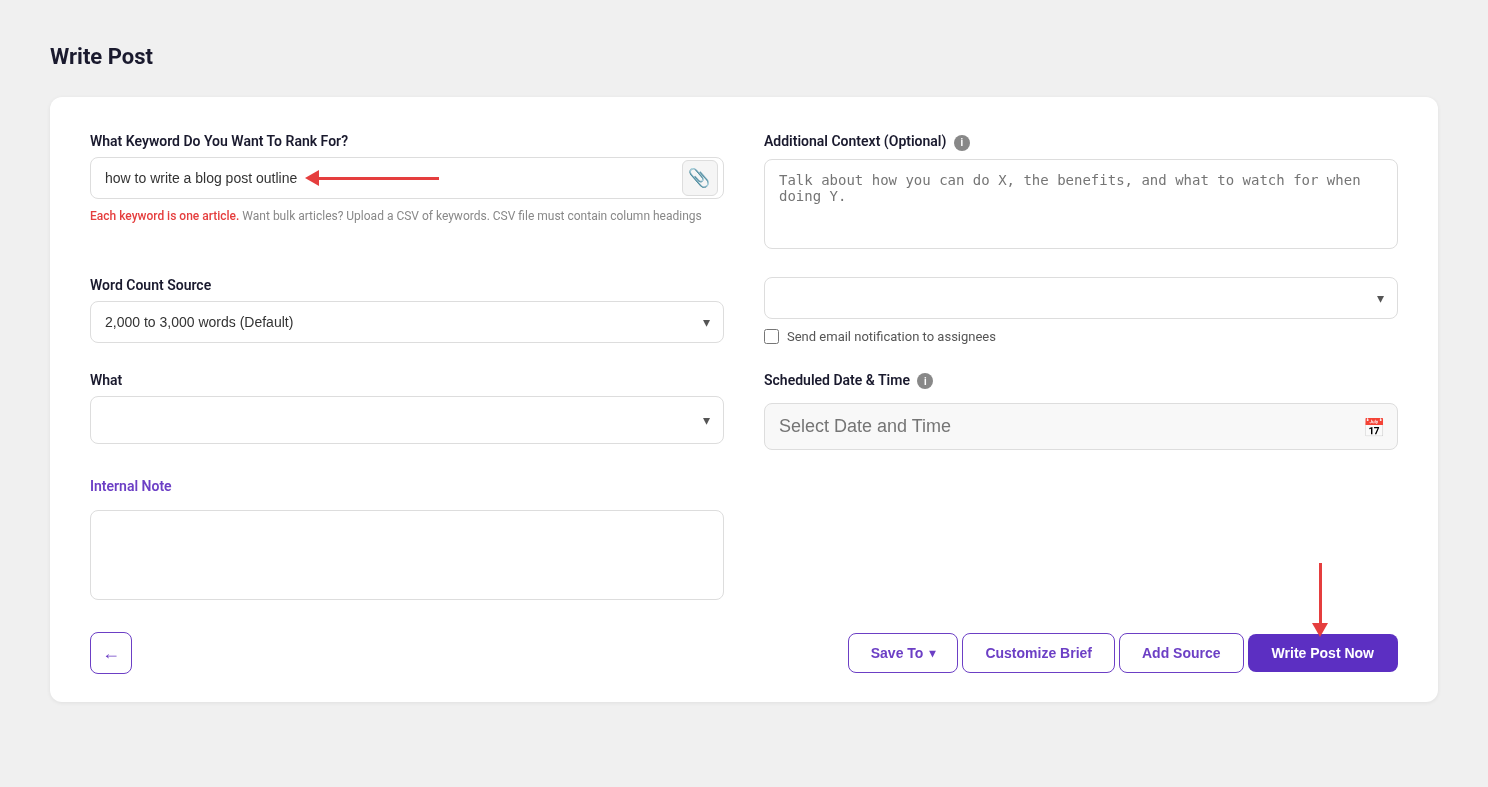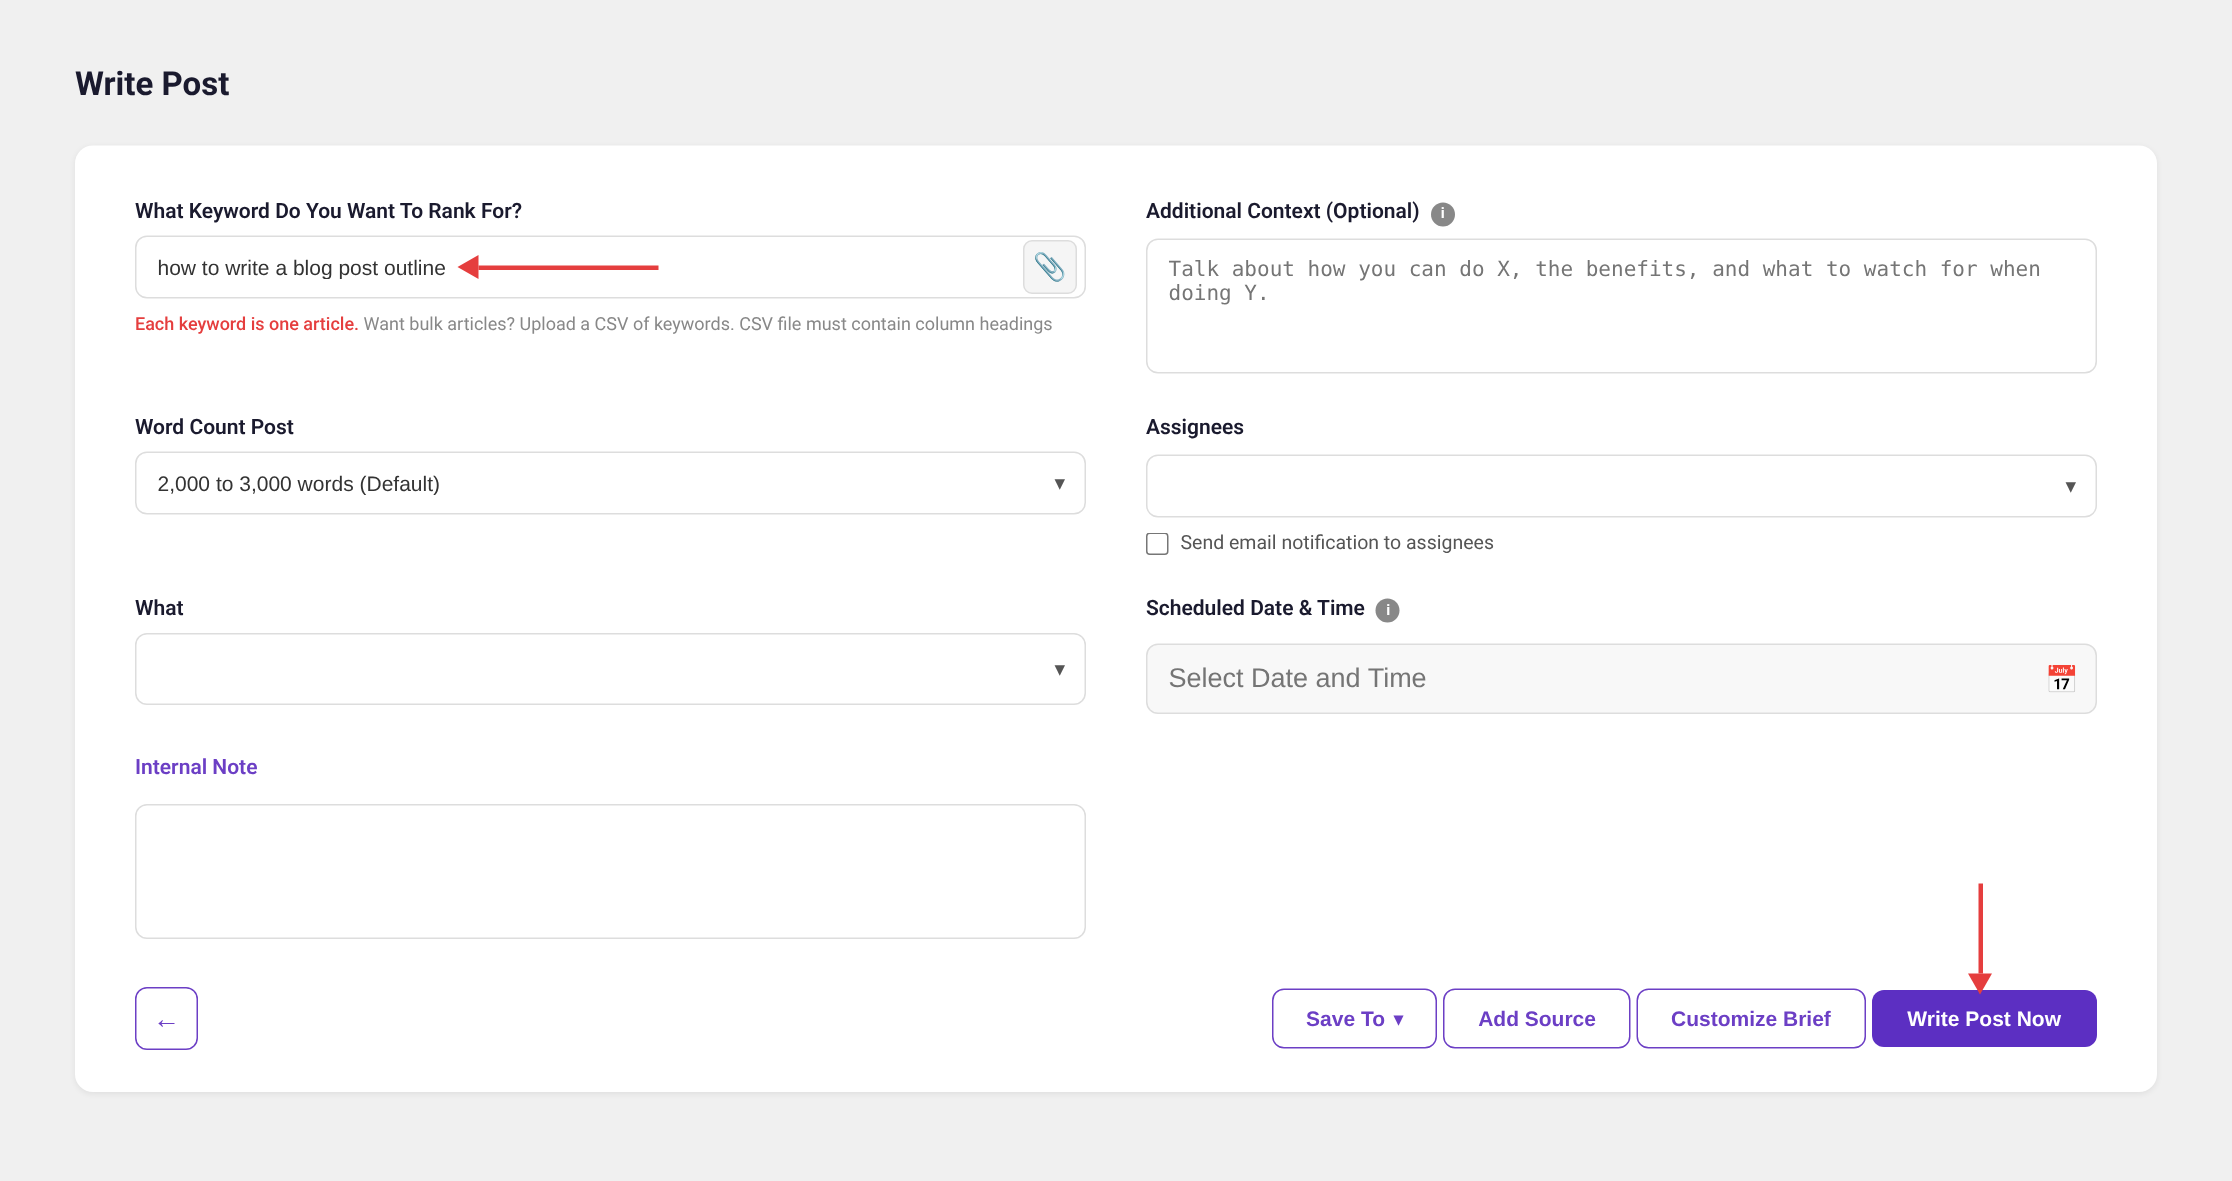--- a/index.html
+++ b/index.html
@@ -341,35 +341,34 @@
 
       <div class="form-group">
         <label class="form-label">
           <span>Additional Context (Optional)</span>
           <span class="info-icon">i</span>
         </label>
         <textarea class="textarea-context" placeholder="Talk about how you can do X, the benefits, and what to watch for when doing Y." style=""></textarea>
       </div>
 
       <div class="form-group">
-        <label class="form-label">Word Count Post</label>
+        <label class="form-label">Word Count Source</label>
         <div class="select-wrapper">
           <select class="form-select">
             <option>500 to 1,000 words</option>
             <option>1,000 to 2,000 words</option>
             <option selected="">2,000 to 3,000 words (Default)</option>
             <option>3,000 to 4,000 words</option>
             <option>4,000 to 5,000 words</option>
           </select>
           <span class="select-chevron">▾</span>
         </div>
       </div>
 
       <div class="form-group assignees-section">
-        <label class="form-label">Assignees</label>
         <div class="select-wrapper">
           <select class="form-select">
             <option value=""></option>
           </select>
           <span class="select-chevron">▾</span>
         </div>
         <div class="checkbox-row">
           <input type="checkbox" id="email-notif" style="">
           <label for="email-notif">Send email notification to assignees</label>
         </div>
@@ -413,24 +412,24 @@
         <div class="down-arrow-annotation" style="right:70px; top:-70px; position:absolute;">
           <div class="down-arrow-line"></div>
           <div class="down-arrow-head"></div>
         </div>
 
         <button class="btn-outline">
           <span>Save To</span>
           <span class="dropdown-arrow">▾</span>
         </button>
         <button class="btn-outline">
-          <span>Add Source</span>
+          <span>Customize Brief</span>
         </button>
         <button class="btn-outline">
-          <span>Customize Brief</span>
+          <span>Add Source</span>
         </button>
         <button class="btn-primary">
           <span>Write Post Now</span>
         </button>
       </div>
     </div>
   </div>
 </div>
 
 </body></html>

